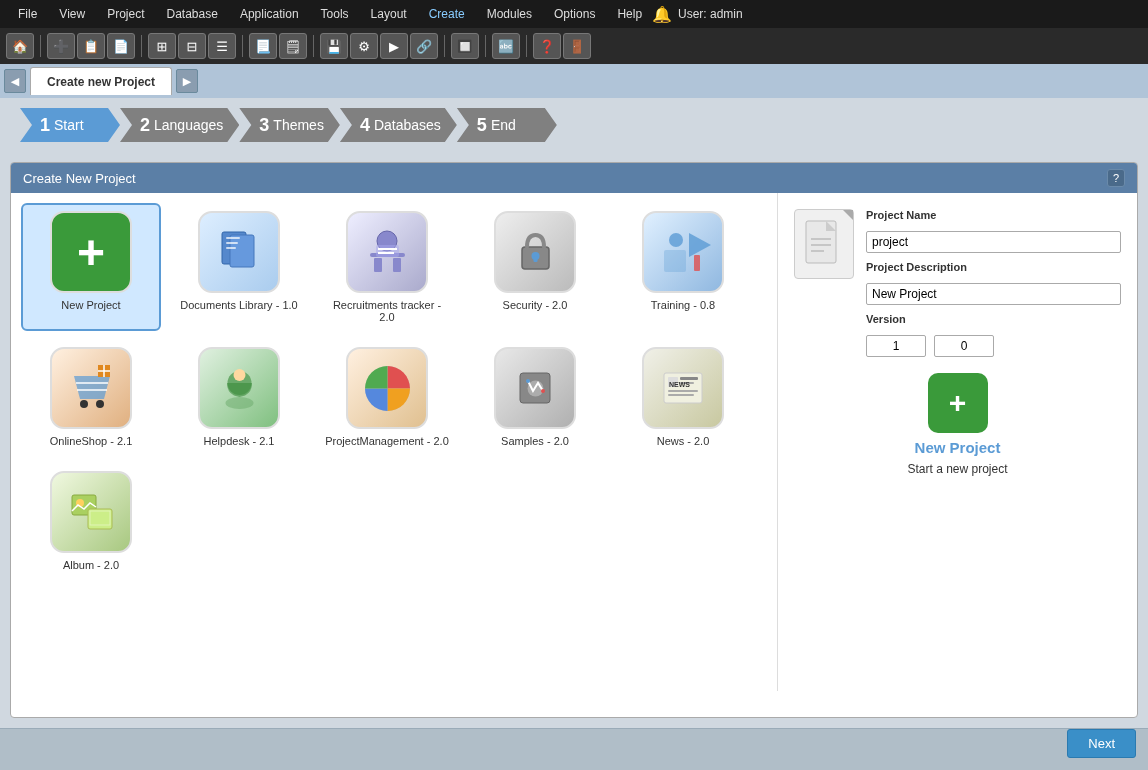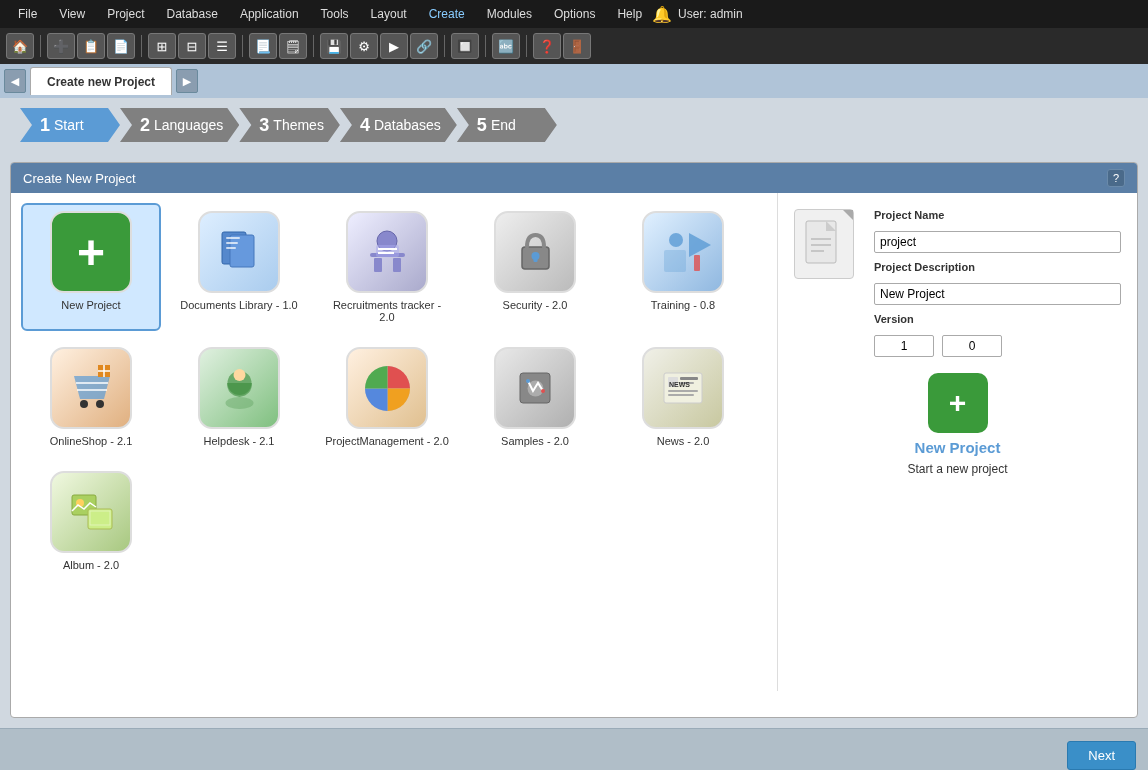--- a/index.html
+++ b/index.html
@@ -214,21 +214,21 @@
     .right-panel {
       width: 360px;
       border-left: 1px solid #ddd;
       padding: 16px;
       display: flex;
       flex-direction: column;
       gap: 12px;
     }
     .right-panel-top {
       display: flex;
-      gap: 20px;
+      gap: 12px;
       align-items: flex-start;
     }
     .doc-icon {
       width: 60px;
       height: 70px;
       background: #f0f0f0;
       border: 1px solid #ccc;
       border-radius: 4px;
       display: flex;
       align-items: center;
@@ -296,21 +296,21 @@
     .preview-desc {
       font-size: 12px;
       color: #333;
     }
 
     
     .bottom-bar {
       background: #b0bec8;
       height: 42px;
       display: flex;
-      align-items: flex-end;
+      align-items: flex-start;
       justify-content: flex-end;
       padding: 0 12px;
       border-top: 1px solid #9aabb8;
     }
     .btn-next {
       background: #3a8fc8;
       color: #fff;
       border: 1px solid #2a7ab0;
       padding: 6px 20px;
       font-size: 13px;

